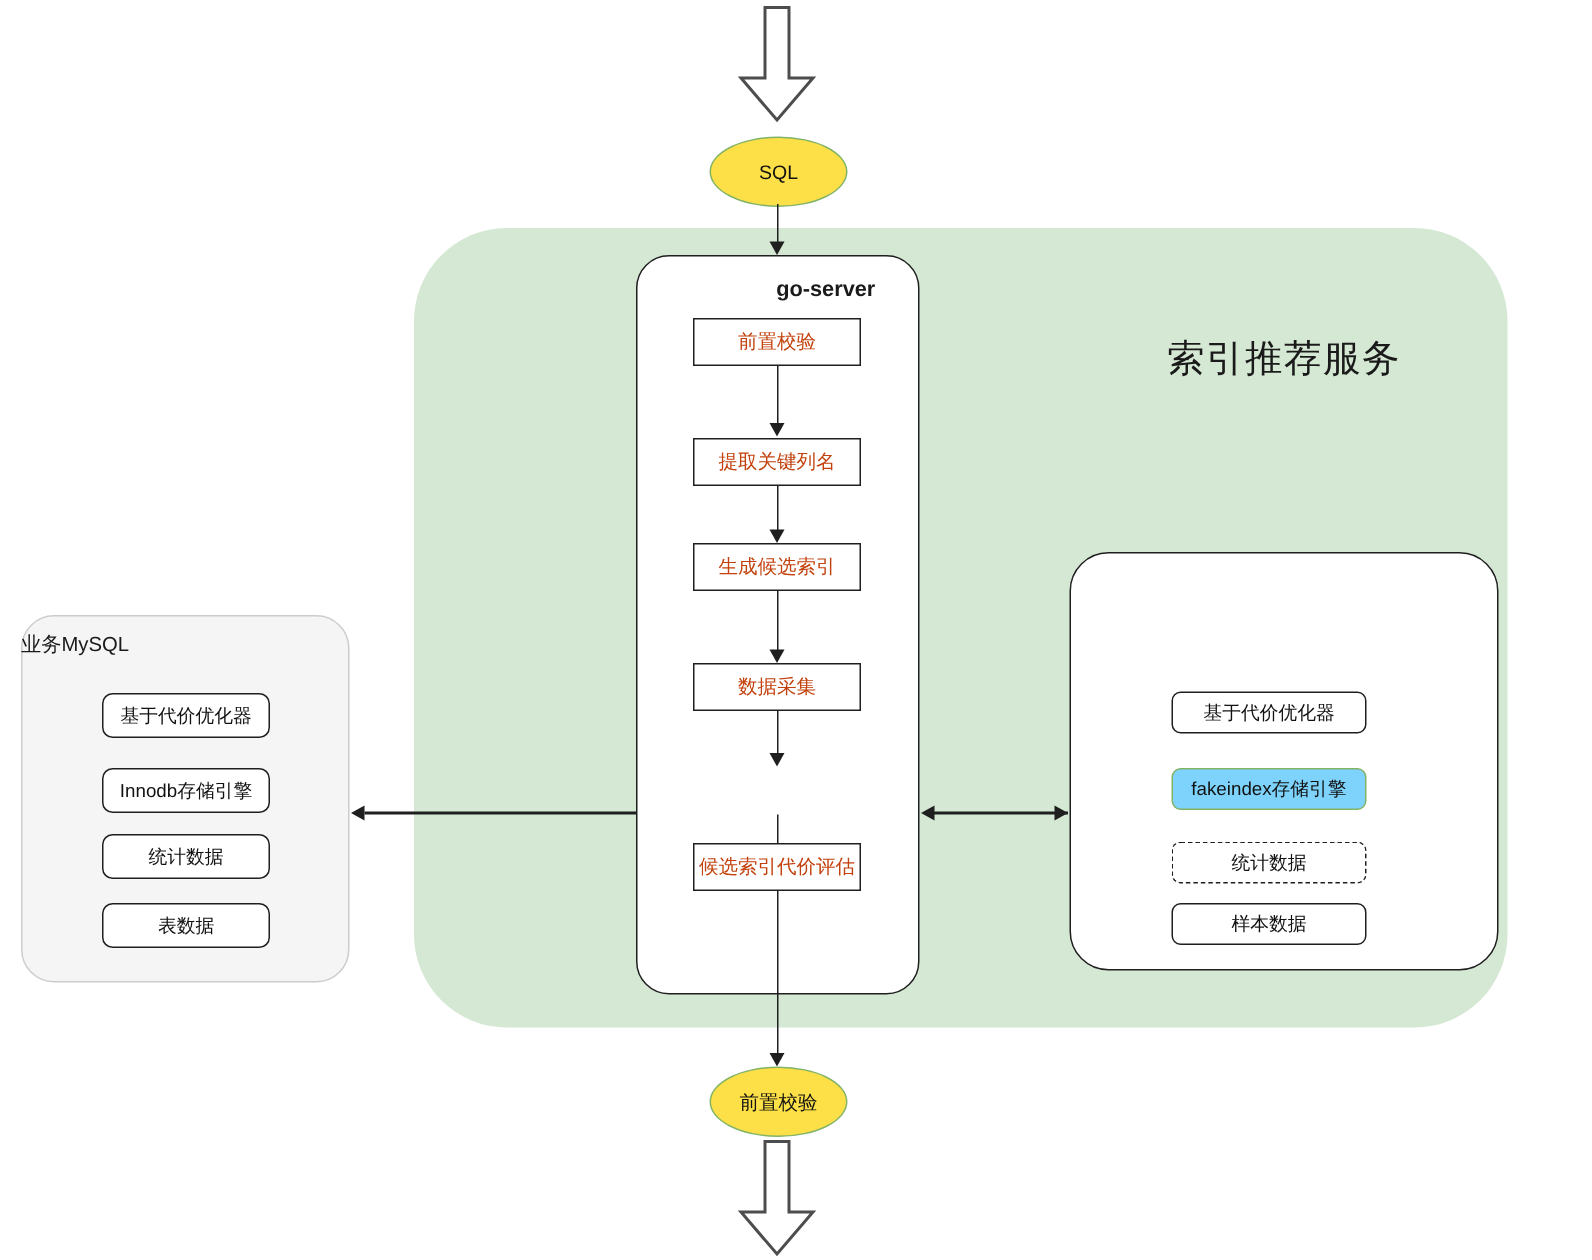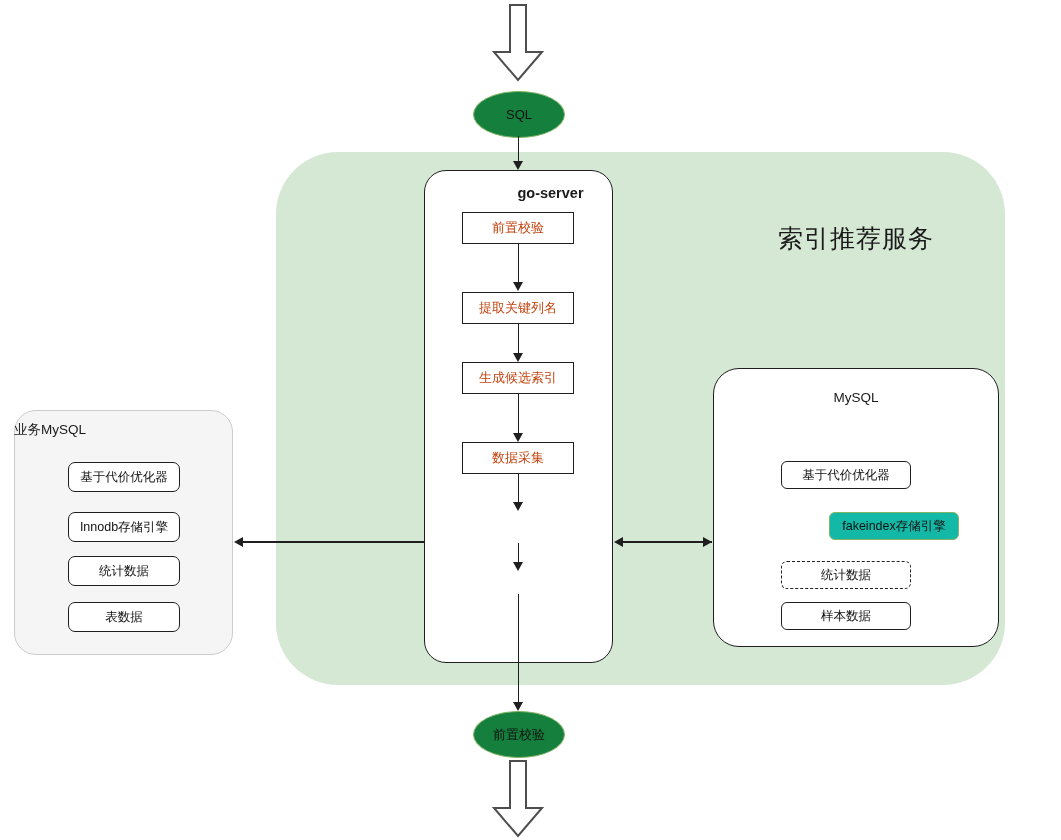--- a/index.html
+++ b/index.html
@@ -85,21 +85,21 @@
     width: 0;
     height: 0;
     border-left: 5.5px solid transparent;
     border-right: 5.5px solid transparent;
     border-top: 9px solid #1f1f1f;
     left: 512.5px;
   }
 
   
   .ellipse {
-    background: #15803d;
+    background: #fde047;
     border: 1.5px solid #82b366;
     border-radius: 50%;
     display: flex;
     align-items: center;
     justify-content: center;
     font-size: 13px;
     color: #111111;
   }
   .ellipse-sql {
     left: 473px; top: 91px; width: 90px; height: 45px;
@@ -172,23 +172,22 @@
     border: 1.4px solid #1f1f1f;
     border-radius: 6px;
     box-sizing: border-box;
     display: flex;
     align-items: center;
     justify-content: center;
     font-size: 12.5px;
     color: #111111;
   }
   .mpill.green {
-    background: #14b8a6;
+    background: #7dd3fc;
     border-color: #82b366;
-    margin-left: 48px;
   }
   .mpill.dashed {
     border-style: dashed;
     border-width: 1.6px;
   }
 
   
   .hline {
     height: 1.6px;
     background: #1f1f1f;
@@ -243,20 +242,21 @@
   <div class="abs vline" style="top:394px; height:40px;"></div>
   <div class="abs arrowhead-down" style="top:433px;"></div>
 
   <div class="abs step" style="top:442px;">数据采集</div>
   <div class="abs vline" style="top:474px; height:29px;"></div>
   <div class="abs arrowhead-down" style="top:502px;"></div>
 
   <div class="abs vline" style="top:543px; height:20px;"></div>
   <div class="abs arrowhead-down" style="top:562px;"></div>
 
+  <div class="abs step" style="top:562px; width:112px;">候选索引代价评估</div>
 
   <div class="abs vline" style="top:594px; height:110px;"></div>
   <div class="abs arrowhead-down" style="top:702px;"></div>
 
   <div class="abs ellipse ellipse-out">前置校验</div>
 
   <div class="abs block-arrow" style="left:491px; top:760px;">
     <svg width="54" height="78" viewBox="0 0 54 78">
       <polygon points="19,1 35,1 35,48 51,48 27,76 3,48 19,48" fill="#ffffff" stroke="#4d4d4d" stroke-width="2"></polygon>
     </svg>
@@ -267,21 +267,20 @@
 
   <div class="abs pill" style="top:462px;">基于代价优化器</div>
   <div class="abs pill" style="top:512px;">Innodb存储引擎</div>
   <div class="abs pill" style="top:556px;">统计数据</div>
   <div class="abs pill" style="top:602px;">表数据</div>
 
   <div class="abs hline" style="left:243px; width:181px;"></div>
   <div class="abs arrowhead-left" style="left:234px;"></div>
 
   <div class="abs mysql-panel"></div>
-  <div class="abs mysql-title">MySQL</div>
 
   <div class="abs mpill" style="top:461px;">基于代价优化器</div>
   <div class="abs mpill green" style="top:512px;">fakeindex存储引擎</div>
   <div class="abs mpill dashed" style="top:561px;">统计数据</div>
   <div class="abs mpill" style="top:602px;font-family:Liberation Serif, serif;">样本数据</div>
 
   <div class="abs hline" style="left:622px; width:90px;"></div>
   <div class="abs arrowhead-left" style="left:614px;"></div>
   <div class="abs arrowhead-right" style="left:703px;"></div>
 

